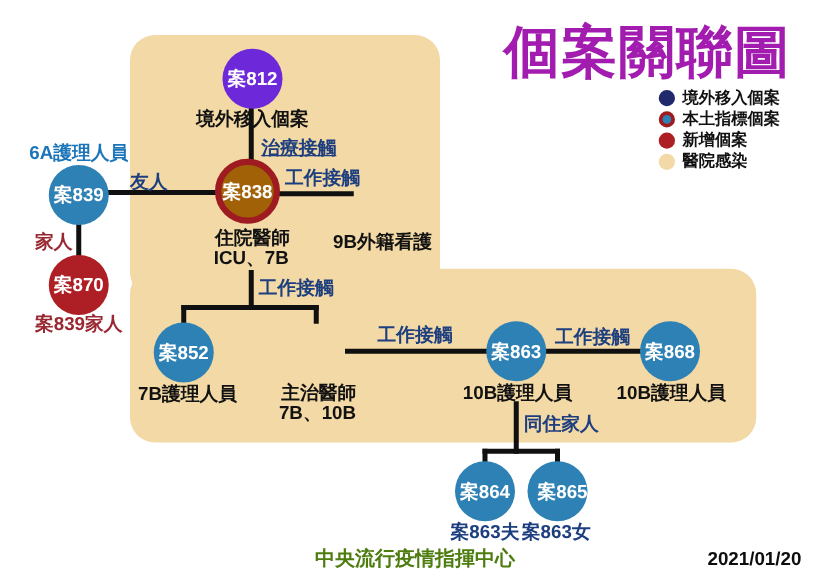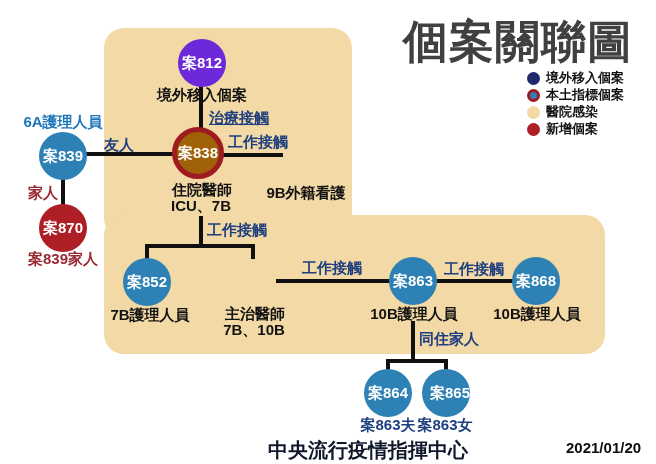--- a/index.html
+++ b/index.html
@@ -25,31 +25,31 @@
   .sub.navy{color:#1E3F7F;}
   .sub.blue{color:#1C75B8;}
   .sub.darkred{color:#9A2832;}
   .edge-label{
     position:absolute; white-space:nowrap; font-weight:700; font-size:15px;
     color:#1E3F7F; z-index:3;
   }
   .edge-label.darkred{color:#9A2832;}
   #title{
     position:absolute; left:403px; top:12px; font-size:45px; font-weight:900;
-    color:#404040; letter-spacing:1px; white-space:nowrap; z-index:4;
+    color:#a21caf; letter-spacing:1px; white-space:nowrap; z-index:4;
   }
   #legend{position:absolute; left:527px; top:71px; z-index:4;}
   .legend-row{display:flex; align-items:center; height:14px; margin-bottom:3px;}
   .swatch{width:13px; height:13px; border-radius:50%; margin-right:6px; flex:0 0 auto;}
   .swatch.imported{background:#20296B;}
   .swatch.index{width:7px; height:7px; background:#2E81B4; border:3px solid #9E1B22;}
   .swatch.hospital{background:#F2D9A5;}
   .swatch.new{background:#AD1F24;}
   .legend-label{font-size:13px; font-weight:600; color:#111; white-space:nowrap;}
-  #footer-org{position:absolute; left:268px; top:437px; font-size:20px; font-weight:700; color:#0f172a; white-space:nowrap; z-index:4;}
+  #footer-org{position:absolute; left:252px; top:437px; font-size:16px; font-weight:700; color:#4d7c0f; white-space:nowrap; z-index:4;}
   #footer-date{position:absolute; left:566px; top:439px; font-size:15px; font-weight:700; color:#0D0D0D; white-space:nowrap; z-index:4;}
 </style>
 </head>
 <body>
 
 <div id="canvas">
 
   <div class="beige" style="left:104px; top:28px; width:248px; height:210px;"></div>
   <div class="beige" style="left:104px; top:215px; width:501px; height:139px;"></div>
 
@@ -58,26 +58,26 @@
   <div id="legend">
     <div class="legend-row">
       <span class="swatch imported"></span>
       <span class="legend-label">境外移入個案</span>
     </div>
     <div class="legend-row">
       <span class="swatch index"></span>
       <span class="legend-label">本土指標個案</span>
     </div>
     <div class="legend-row">
+      <span class="swatch new"></span>
+      <span class="legend-label">新增個案</span>
+    </div>
+    <div class="legend-row">
       <span class="swatch hospital"></span>
       <span class="legend-label">醫院感染</span>
-    </div>
-    <div class="legend-row">
-      <span class="swatch new"></span>
-      <span class="legend-label">新增個案</span>
     </div>
   </div>
 
   <div class="line" style="left:199px; top:86px;  width:4px;  height:42px;"></div>
   <div class="line" style="left:85px;  top:152px; width:88px; height:4px;"></div>
   <div class="line" style="left:223px; top:153px; width:60px; height:4px;"></div>
   <div class="line" style="left:61px;  top:178px; width:4px;  height:28px;"></div>
   <div class="line" style="left:199px; top:216px; width:4px;  height:32px;"></div>
   <div class="line" style="left:145px; top:244px; width:110px; height:4px;"></div>
   <div class="line" style="left:145px; top:244px; width:4px;  height:15px;"></div>

